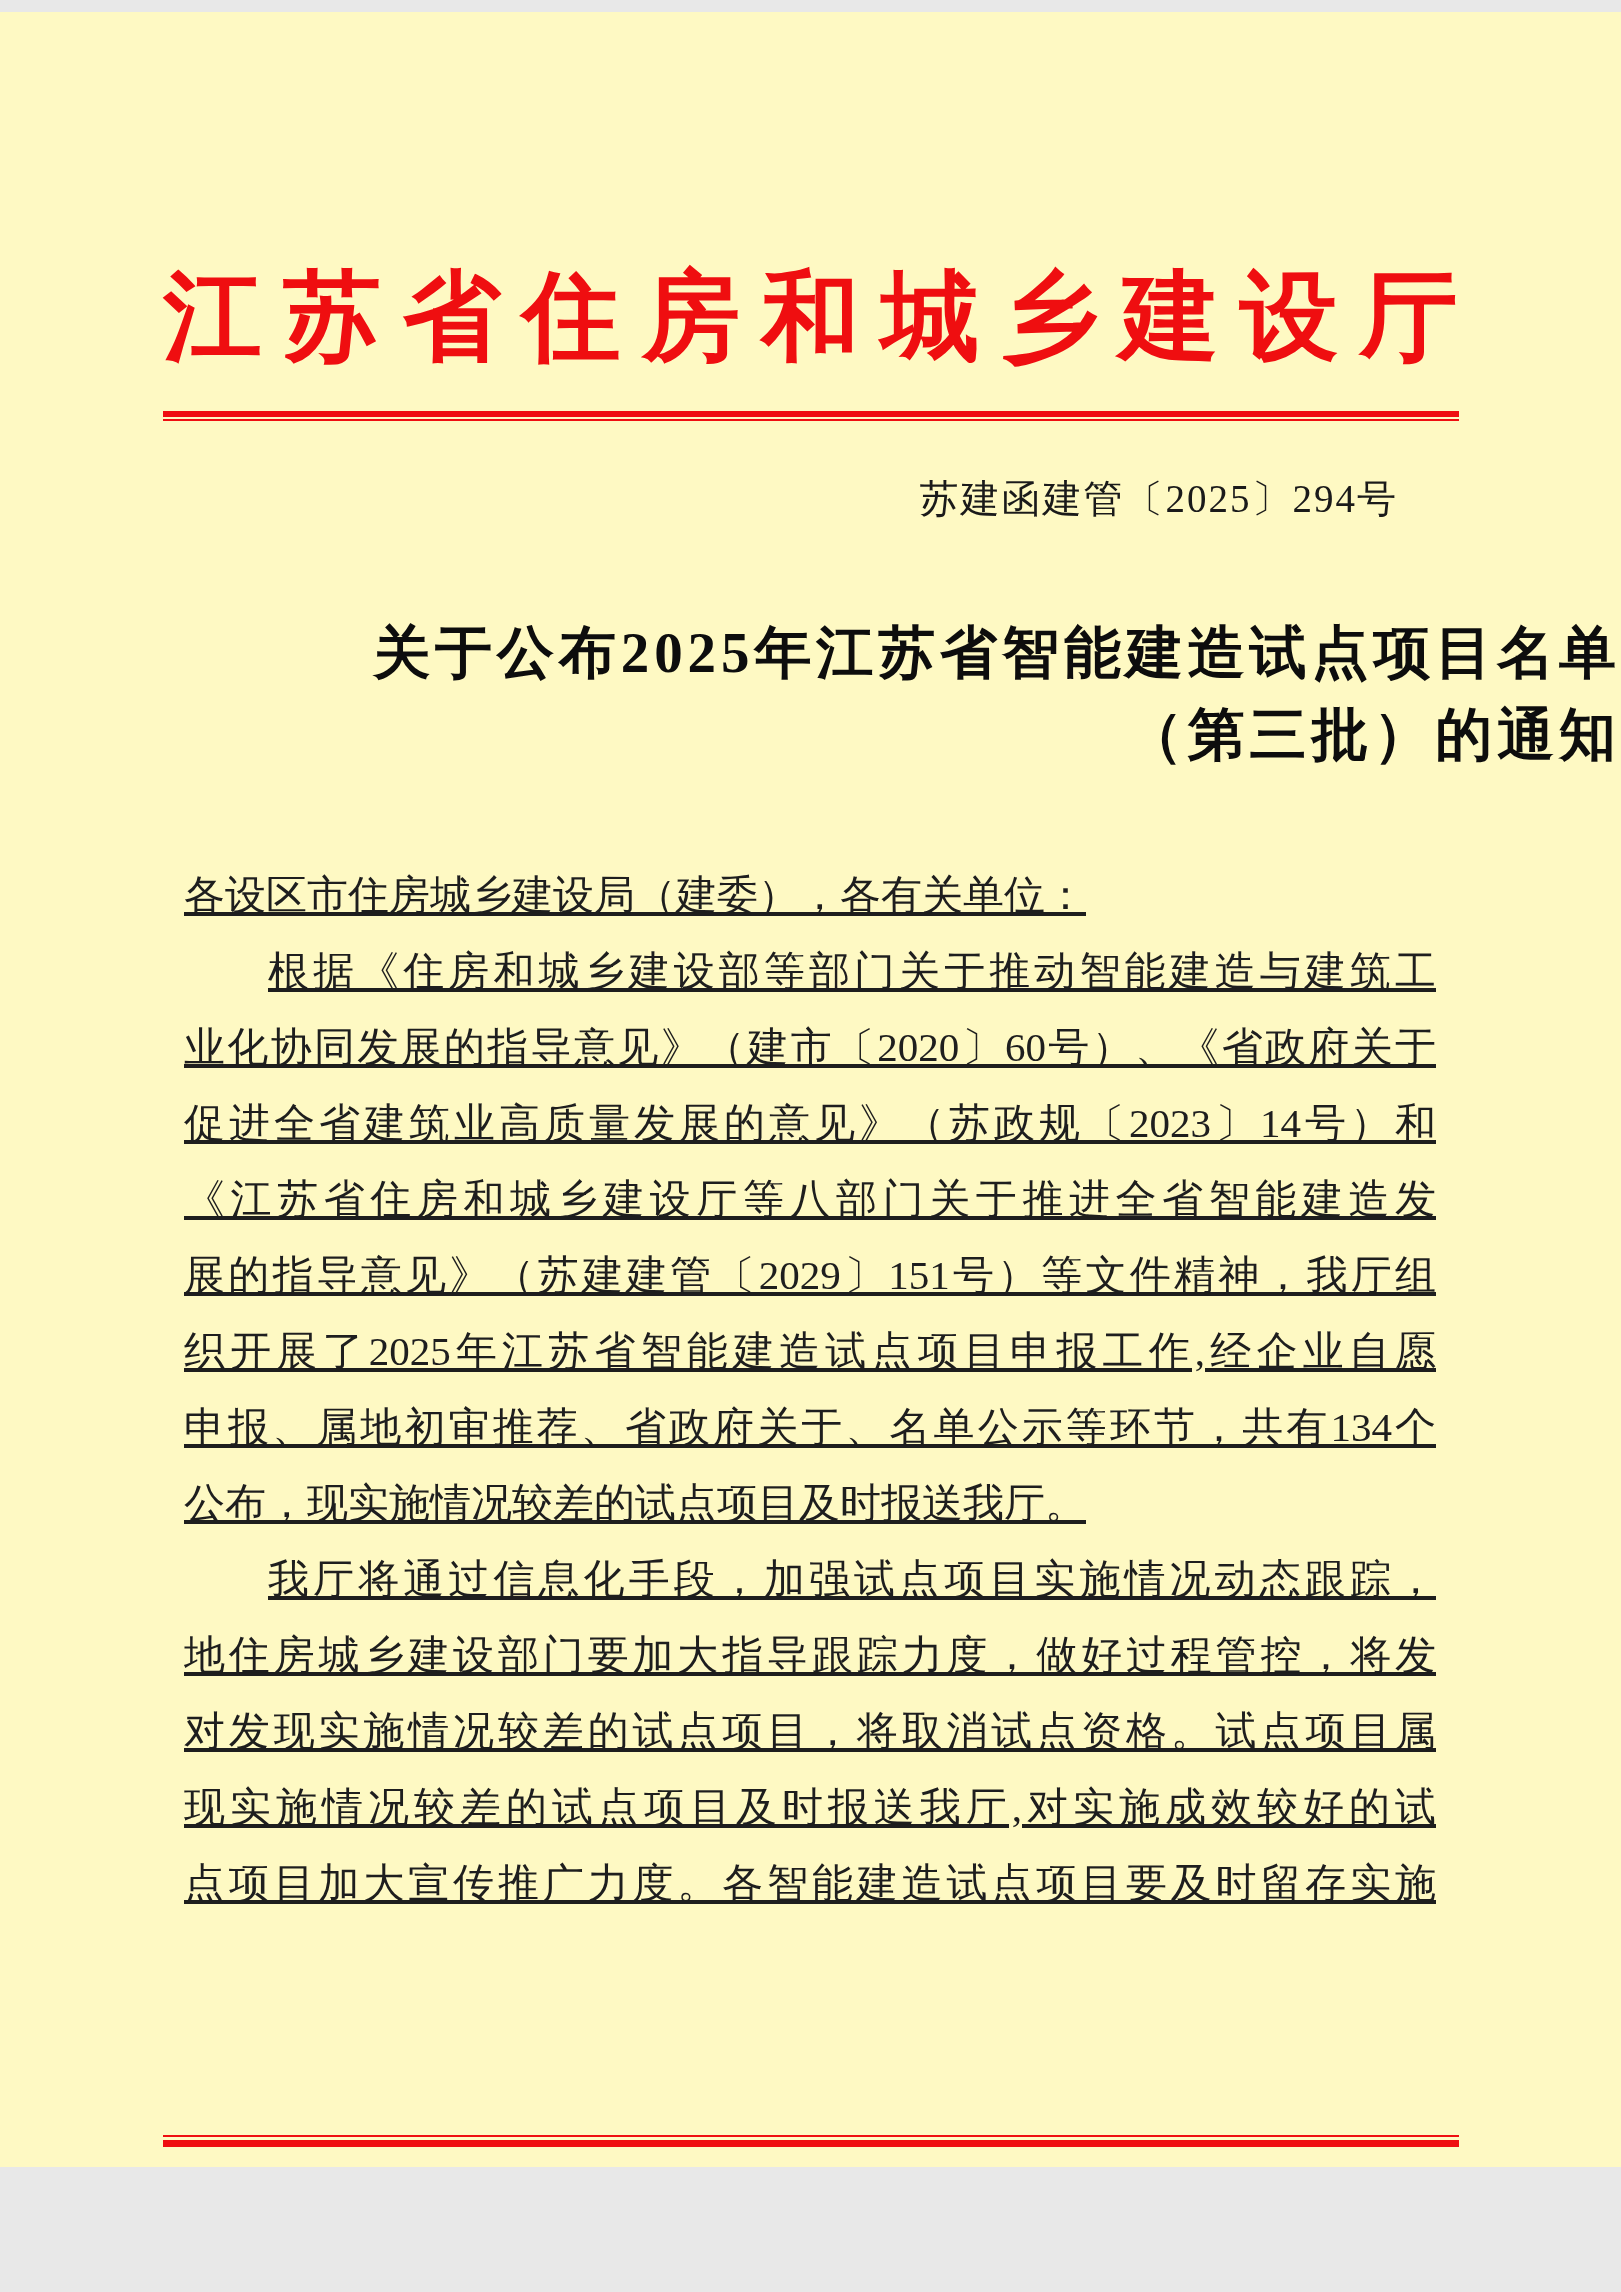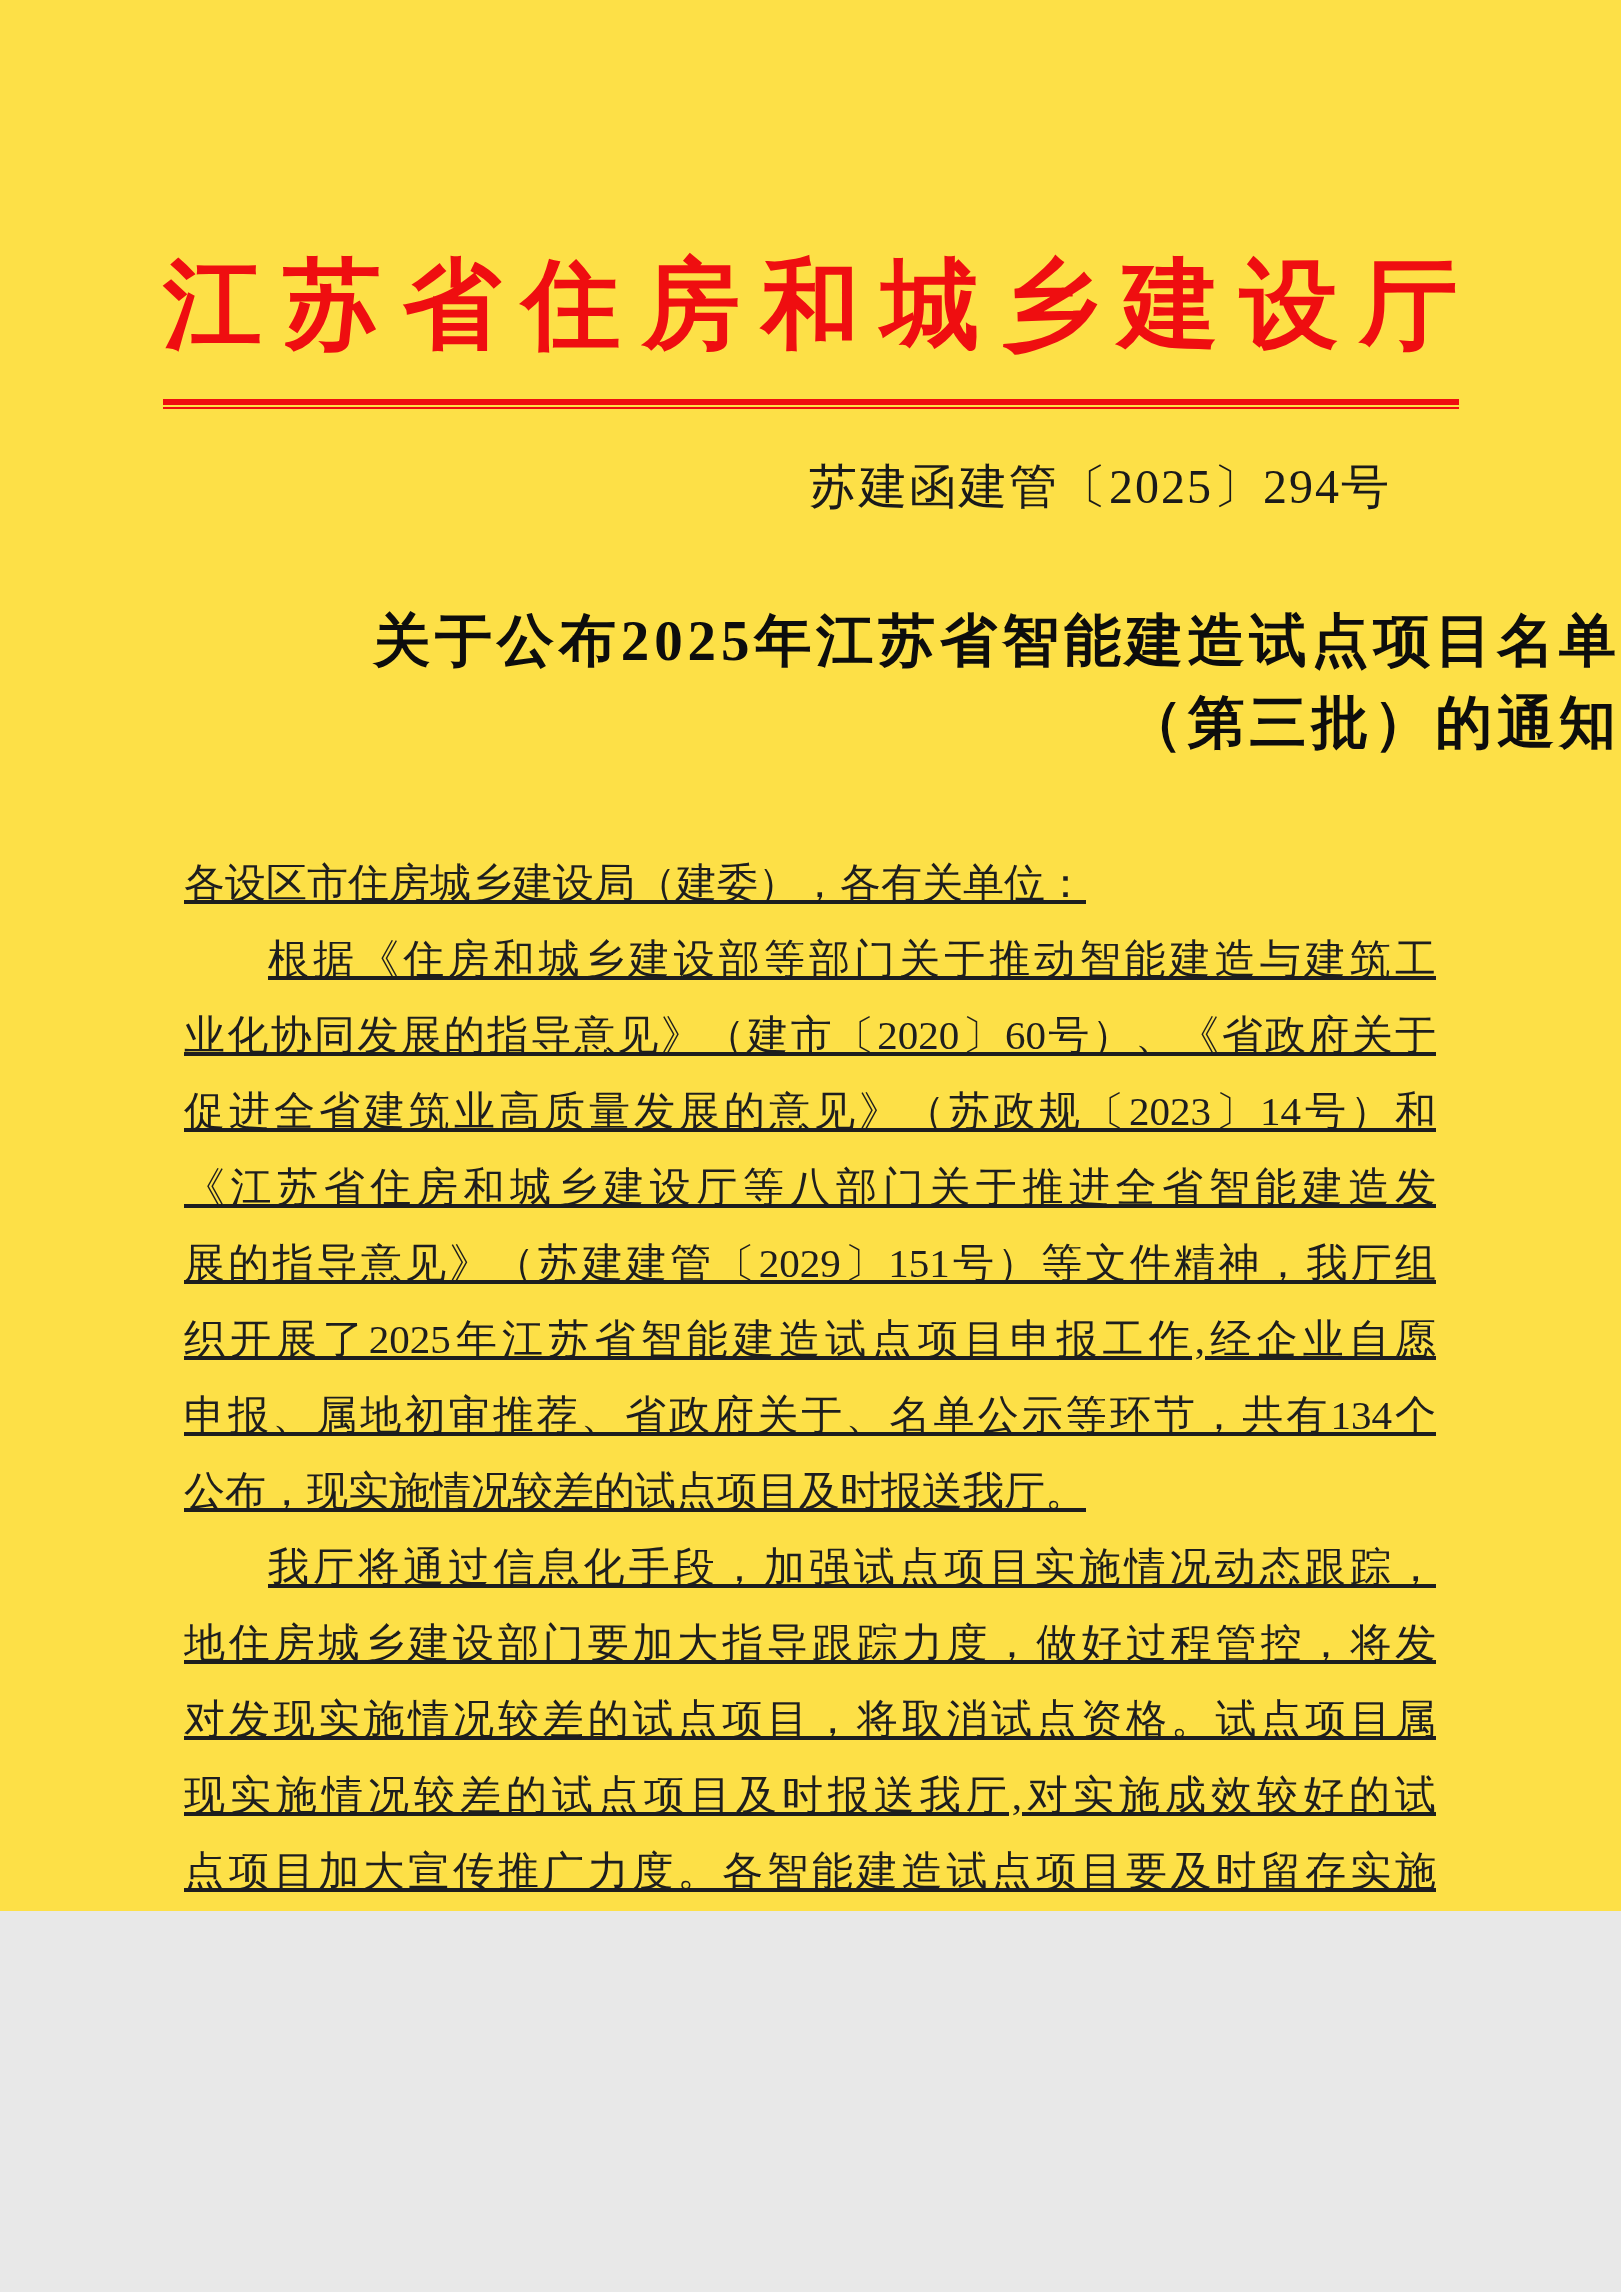--- a/index.html
+++ b/index.html
@@ -3,23 +3,23 @@
 <meta charset="utf-8">
 <style>
   :root{
     --red:#ef0e10;
     --title-black:#0d0d0d;
     --body-black:#1e1e1e;
   }
   html,body{margin:0;padding:0;background:#e8e8e8;}
   .page{
     position:relative;
-    width:1621px;height:1911px;
-    margin:0 auto;
-    background:#fde047;
+    width:1621px;height:2155px;
+    margin:12px auto;
+    background:#fef9c3;
     font-family:"Liberation Serif","DejaVu Serif",serif;
     overflow:hidden;
   }
   
   .agency{
     position:absolute;
     top:247px;left:0;width:100%;
     text-align:center;
     font-size:98px;
     font-weight:700;
@@ -34,22 +34,22 @@
   .rule-top{top:399px;}
   .rule-bottom{top:2123px;}
   .rule .thick{height:5.9px;background:var(--red);}
   .rule .gap{height:2px;background:transparent;}
   .rule .gap3{height:2.9px;background:transparent;}
   .rule .thin{height:2px;background:var(--red);}
   .rule-bottom .thick{height:6.9px;}
   
   .doc-no{
     position:absolute;
-    top:463px;right:230px;
-    font-size:48px;
+    top:463px;right:223px;
+    font-size:39px;
     line-height:47px;
     color:#1a1a1a;
     letter-spacing:2px;
     white-space:nowrap;
   }
   
   .title{
     position:absolute;
     top:600px;left:0;width:100%;
     text-align:right;

